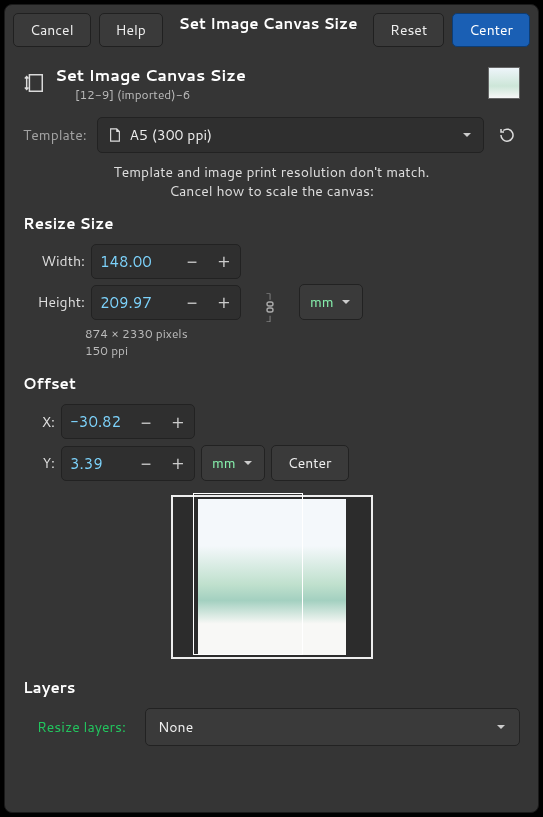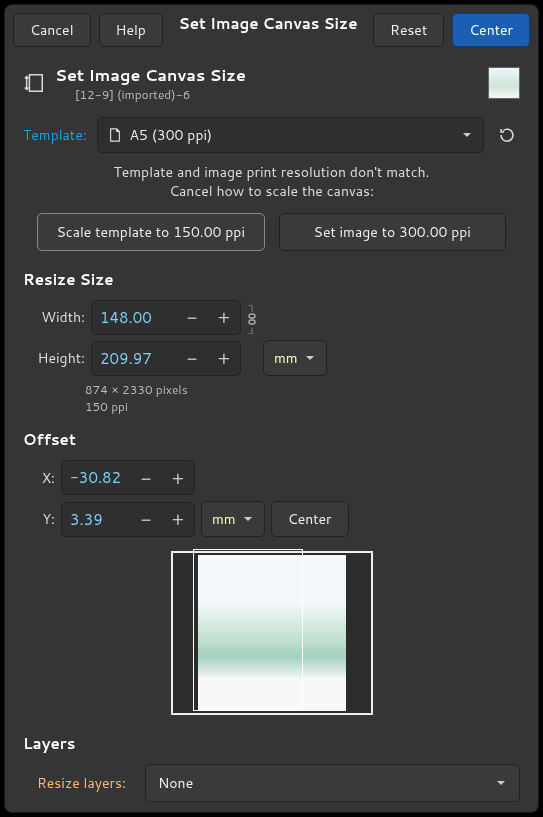--- a/index.html
+++ b/index.html
@@ -10,49 +10,49 @@
 .tb-title { flex: 1; text-align: center; color: #fff; font-weight: bold; font-size: 15px; }
 .tb-primary { background: #1a5fb4; border: 1px solid #0d3d75; color: #fff; padding: 6px 16px; border-radius: 5px; font-size: 14px; font-weight: 500; cursor: pointer; }
 .content { padding: 8px 18px 18px 18px; flex: 1; overflow: auto; color: #ddd; }
 .header-row { display: flex; align-items: center; gap: 10px; margin-bottom: 14px; }
 .header-icon { width: 22px; height: 22px; }
 .header-text { flex: 1; }
 .h-title { color: #fff; font-weight: bold; font-size: 16px; }
 .h-sub { color: #bbb; font-size: 12px; margin-left: 20px; }
 .thumb { width: 32px; height: 32px; background: linear-gradient(180deg, #eef5fa 0%, #cde6d8 60%, #f7f7f7 100%); border: 1px solid #666; }
 .row { display: flex; align-items: center; gap: 10px; margin-bottom: 10px; }
-.label { color: #0ea5e9; font-size: 14px; }
+.label { color: #a3a3a3; font-size: 14px; }
 .template-select { flex: 1; display: flex; align-items: center; background: #2f2f2f; border: 1px solid #222; border-radius: 5px; padding: 7px 10px; cursor: pointer; }
 .tmpl-icon { width: 14px; height: 14px; margin-right: 8px; }
 .tmpl-text { flex: 1; color: #eee; font-size: 14px; }
 .chev { width: 12px; height: 12px; }
 .reset-icon-btn { background: transparent; border: none; color: #ddd; padding: 4px; cursor: pointer; }
 .info-text { text-align: center; color: #ddd; font-size: 14px; line-height: 1.35; margin-bottom: 12px; }
 .scale-row { display: flex; gap: 14px; margin-bottom: 18px; padding: 0 14px; }
 .scale-btn { flex: 1; background: #3a3a3a; border: 1px solid #202020; color: #eee; padding: 8px 10px; border-radius: 5px; font-size: 14px; cursor: pointer; }
 .scale-btn.active { border: 1px solid #888; }
 .section-title { color: #fff; font-weight: bold; font-size: 15px; margin-bottom: 10px; }
 .dim-row { display: flex; align-items: center; gap: 6px; margin-bottom: 6px; padding-left: 10px; }
 .dim-label { width: 52px; text-align: right; color: #ddd; font-size: 14px; }
 .spinner { display: flex; align-items: center; background: #2f2f2f; border: 1px solid #222; border-radius: 5px; overflow: hidden; }
 .spinner input { background: transparent; border: none; color: #7dd3fc; font-size: 15px; padding: 6px 8px; width: 84px; outline: none; }
 .spinner input.w68 { width: 68px; }
 .spin-btn { background: transparent; border: none; color: #ccc; width: 32px; height: 32px; font-size: 18px; cursor: pointer; display: flex; align-items: center; justify-content: center; }
 .chain { display: flex; flex-direction: column; align-items: center; justify-content: center; width: 18px; color: #999; font-size: 10px; line-height: 1; gap: 3px; }
-.unit-select { background: #3a3a3a; border: 1px solid #222; border-radius: 5px; padding: 7px 10px; color: #fef9c3; font-size: 14px; display: flex; align-items: center; gap: 6px; cursor: pointer; }
+.unit-select { background: #3a3a3a; border: 1px solid #222; border-radius: 5px; padding: 7px 10px; color: #86efac; font-size: 14px; display: flex; align-items: center; gap: 6px; cursor: pointer; }
 .dim-info { color: #bbb; font-size: 12px; padding-left: 62px; line-height: 1.4; margin-bottom: 14px; }
 .offset-row { display: flex; align-items: center; gap: 6px; margin-bottom: 6px; padding-left: 10px; }
 .off-label { width: 22px; text-align: right; color: #ddd; font-size: 14px; }
 .center-btn { background: #3a3a3a; border: 1px solid #222; color: #eee; padding: 7px 16px; border-radius: 5px; font-size: 14px; cursor: pointer; }
 .preview-wrap { display: flex; justify-content: center; margin: 14px 0 18px 0; }
 .preview-box { width: 202px; height: 164px; background: #2c2c2c; border: 2px solid #eee; position: relative; display: flex; align-items: center; justify-content: center; }
 .preview-img { width: 148px; height: 156px; background: linear-gradient(180deg, #f4f8fb 0%, #f4f8fb 30%, #bfe0cd 55%, #a3d0c0 65%, #f8f8f6 80%, #f8f8f6 100%); position: relative; }
 .canvas-outline { position: absolute; top: -4px; left: 20px; width: 110px; height: 162px; border: 1.5px solid #fff; pointer-events: none; }
 .layers-row { display: flex; align-items: center; gap: 12px; margin-bottom: 12px; padding-left: 14px; }
-.layers-label { width: 96px; color: #fdba74; font-size: 14px; }
+.layers-label { width: 96px; color: #22c55e; font-size: 14px; }
 .full-select { flex: 1; background: #3a3a3a; border: 1px solid #222; border-radius: 5px; padding: 8px 12px; color: #eee; font-size: 14px; display: flex; align-items: center; cursor: pointer; }
 .full-select .txt { flex: 1; }
 svg { display: block; }
 </style>
 </head>
 <body>
 
 <div class="window">
   <div class="titlebar">
     <button class="tb-btn">Cancel</button>
@@ -91,28 +91,24 @@
             <path d="M4 12 a8 8 0 1 0 3 -6 M4 4 v4 h4"></path>
           </svg>
       </button>
     </div>
 
     <div class="info-text">
       <div>Template and image print resolution don't match.</div>
       <div>Cancel how to scale the canvas:</div>
     </div>
 
-    <div class="scale-row">
-      <button class="scale-btn active">Scale template to 150.00 ppi</button>
-      <button class="scale-btn">Set image to 300.00 ppi</button>
-    </div>
 
     <div class="section-title">Resize Size</div>
 
-    <div style="display:flex; align-items:flex-start; gap:2px;">
+    <div style="display:flex; align-items:flex-end; gap:20px;">
       <div style="flex:0 0 auto;">
         <div class="dim-row">
           <span class="dim-label">Width:</span>
           <div class="spinner">
             <input value="148.00" style="">
             <button class="spin-btn">−</button>
             <button class="spin-btn">+</button>
           </div>
         </div>
         <div class="dim-row">

